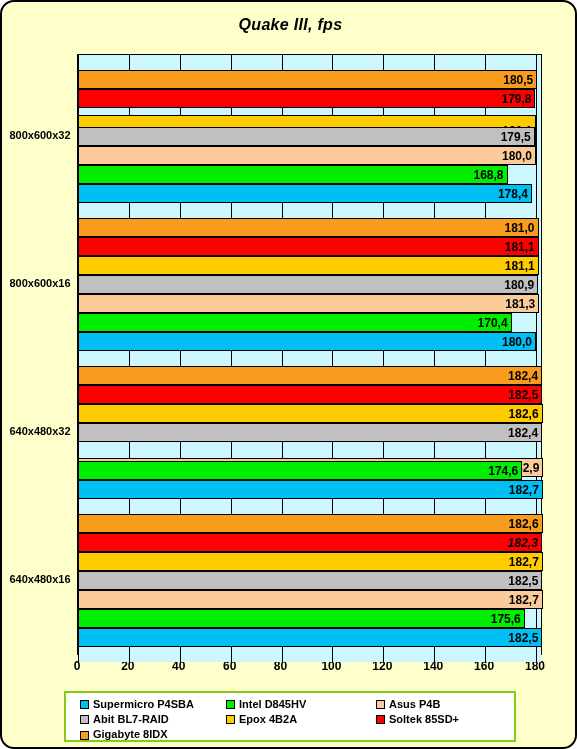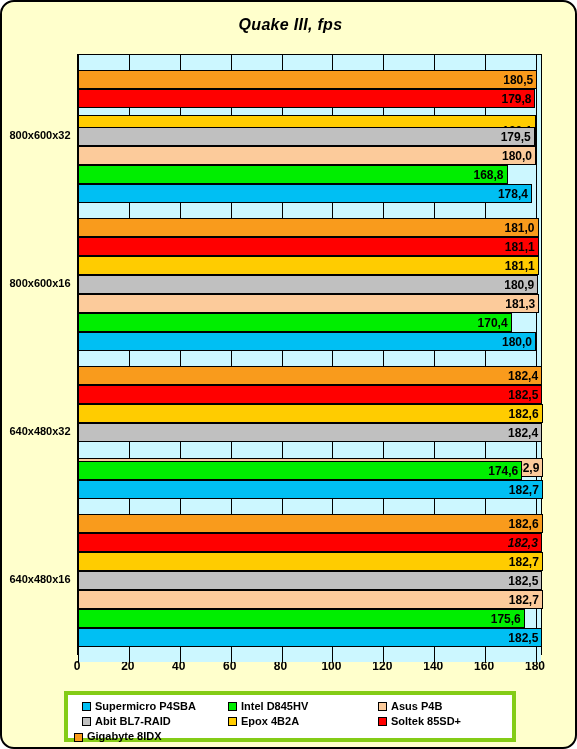--- a/index.html
+++ b/index.html
@@ -124,21 +124,21 @@
 
   
   #legend {
     position: absolute;
     left: 62px;
     top: 689px;
     width: 452px;
     height: 51px;
     box-sizing: border-box;
     background: #ffffff;
-    border: 4px solid #84cc16;
+    border: 2px solid #84cc16;
     padding: 5px 0 0 14px;
   }
   .legend-item {
     position: absolute;
     display: flex;
     align-items: center;
     font-size: 11px;
     font-weight: bold;
     color: #000000;
     white-space: nowrap;
@@ -415,19 +415,19 @@
         <span>Abit BL7-RAID</span>
       </div>
       <div class="legend-item" style="left: 160px; top: 20px;">
         <span class="legend-swatch" style="background: rgb(255, 204, 0);"></span>
         <span>Epox 4B2A</span>
       </div>
       <div class="legend-item" style="left: 310px; top: 20px;">
         <span class="legend-swatch" style="background: rgb(255, 0, 0);"></span>
         <span>Soltek 85SD+</span>
       </div>
-      <div class="legend-item" style="left: 6px; top: 35px; align-items: flex-end;">
+      <div class="legend-item" style="left: 14px; top: 35px; align-items: flex-end;">
         <span class="legend-swatch" style="background: rgb(249, 155, 28);"></span>
         <span>Gigabyte 8IDX</span>
       </div>
     </div>
 
 </div>
 
 </body></html>

